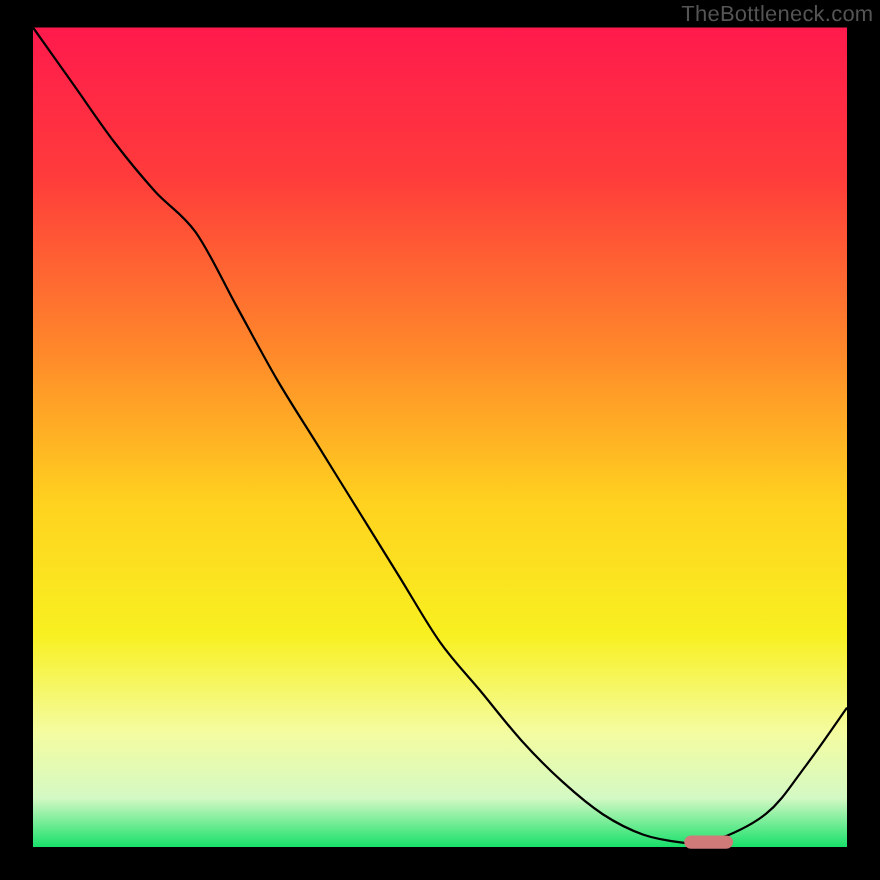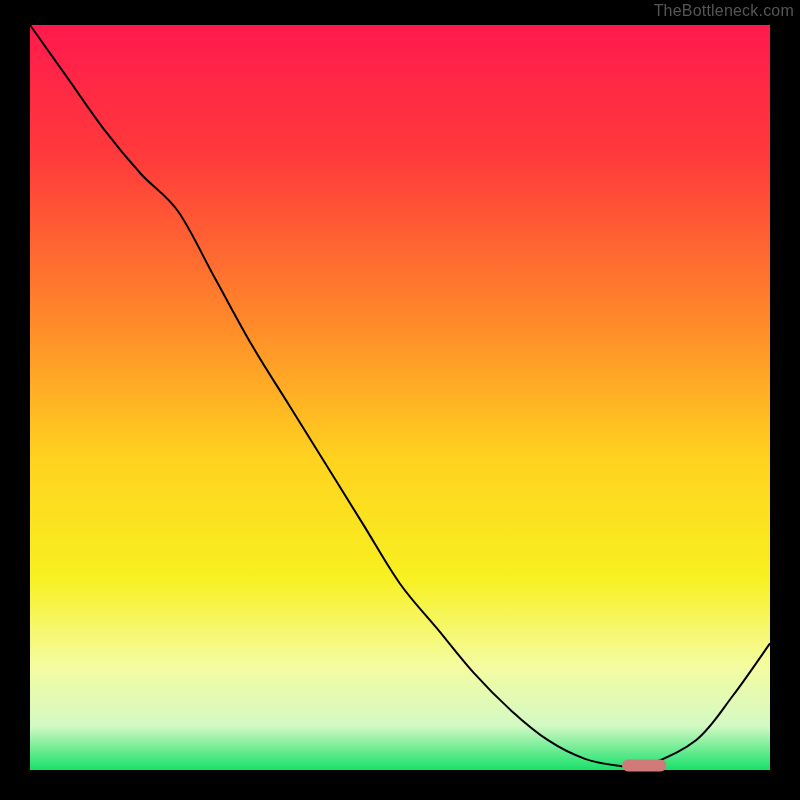--- a/index.html
+++ b/index.html
@@ -9,21 +9,21 @@
     height: 800px;
     background: #000;
     font-family: Arial, Helvetica, sans-serif;
     overflow: hidden;
   }
   .watermark {
     position: absolute;
     top: 2px;
     right: 6px;
     color: #555;
-    font-size: 16px;
+    font-size: 20px;
     font-weight: 500;
     letter-spacing: 0.2px;
     z-index: 10;
   }
   svg {
     display: block;
   }
 </style>
 </head>
 <body>

